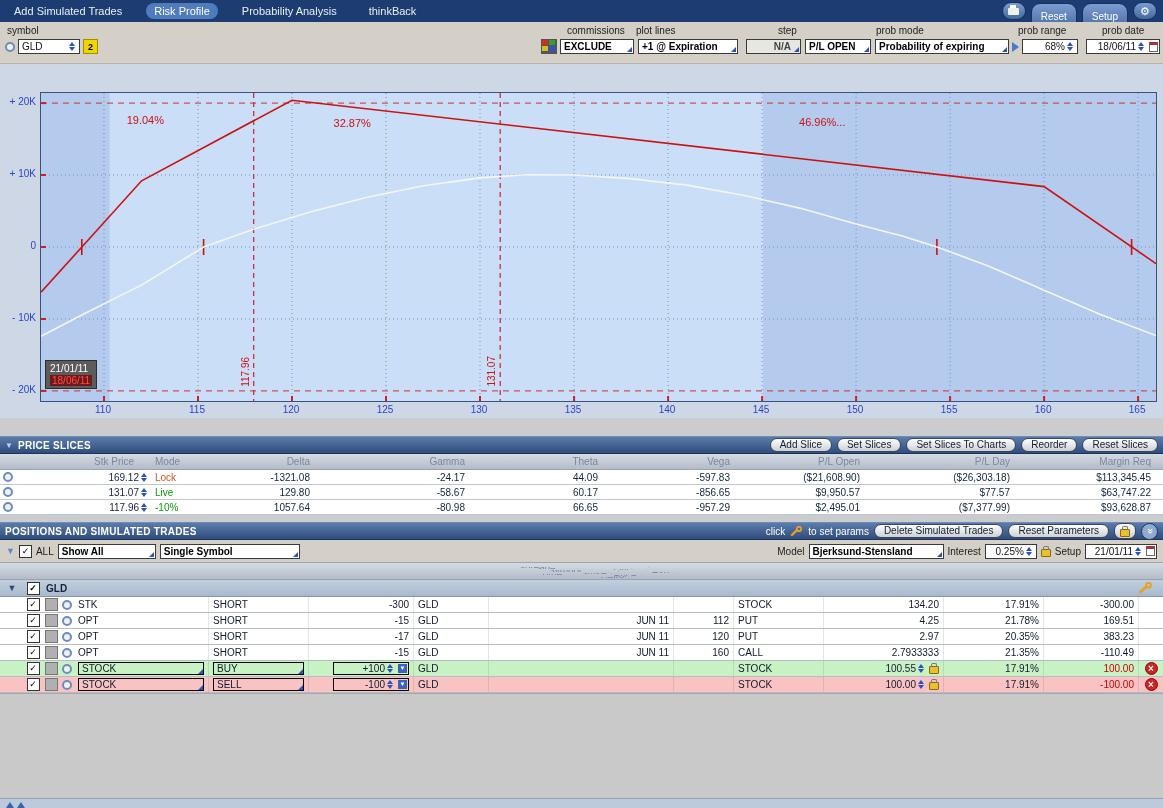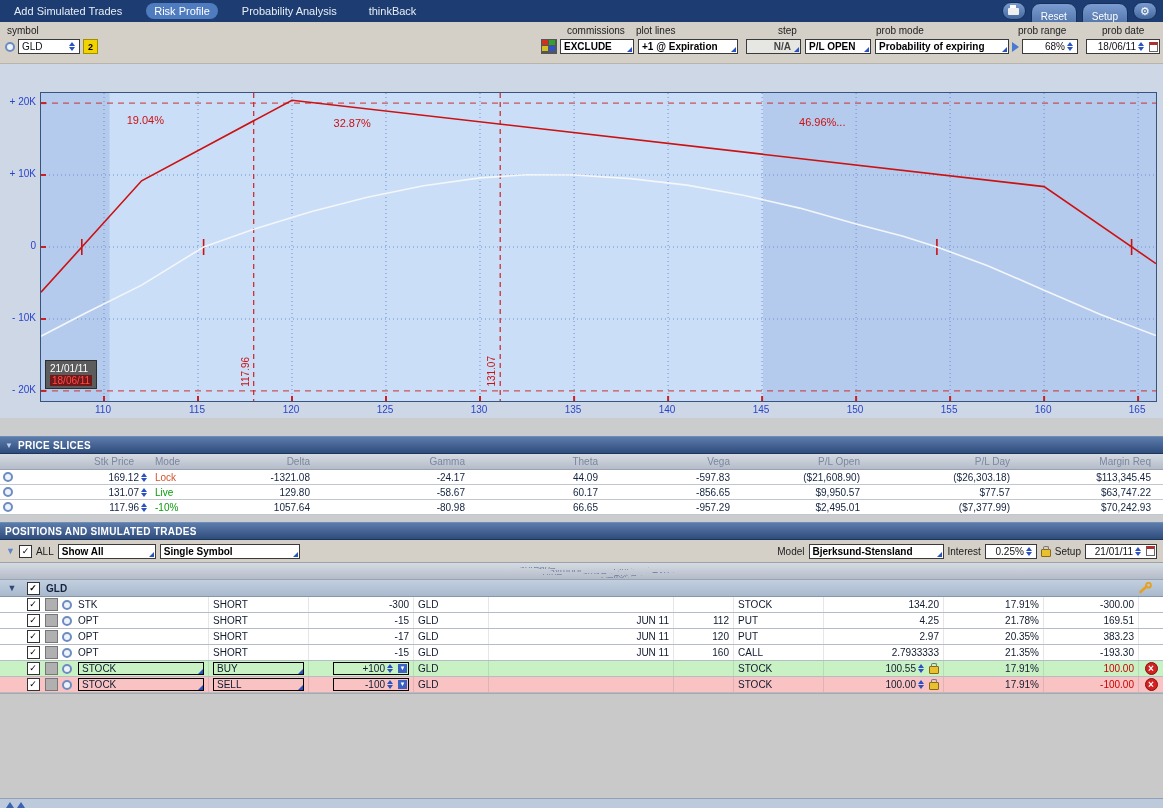--- a/index.html
+++ b/index.html
@@ -281,20 +281,27 @@
     <span class="x-label" style="left: 1029.12px;">160</span>
     <span class="x-label" style="left: 1123.14px;">165</span>
   </div>
 </div>
 
 <div class="gap1"></div>
 
 <div class="section-bar">
   <span class="sec-tri">▼</span>
   <span class="sec-title">PRICE SLICES</span>
+  <div class="bar-right">
+    <button class="barbtn">Add Slice</button>
+    <button class="barbtn">Set Slices</button>
+    <button class="barbtn">Set Slices To Charts</button>
+    <button class="barbtn">Reorder</button>
+    <button class="barbtn">Reset Slices</button>
+  </div>
 </div>
 
 <div class="shead">
   <div class="s-bul"></div>
   <div class="s-price">Stk Price</div>
   <div class="s-mode">Mode</div>
   <div class="s-num s-c3">Delta</div>
   <div class="s-num s-c4">Gamma</div>
   <div class="s-num s-c5">Theta</div>
   <div class="s-num s-c6">Vega</div>
@@ -354,27 +361,43 @@
         <i class="dn"></i>
       </span>
     </div>
   <div class="s-mode mode-pct">-10%</div>
   <div class="s-num s-c3">1057.64</div>
   <div class="s-num s-c4">-80.98</div>
   <div class="s-num s-c5">66.65</div>
   <div class="s-num s-c6">-957.29</div>
   <div class="s-num s-c7">$2,495.01</div>
   <div class="s-num s-c8">($7,377.99)</div>
-  <div class="s-num s-c9">$70,242.93</div>
+  <div class="s-num s-c9">$93,628.87</div>
 </div>
 
 <div class="gap2"></div>
 
 <div class="section-bar">
   <span class="sec-title">POSITIONS AND SIMULATED TRADES</span>
+  <div class="bar-right">
+    <span class="hint-white">click</span>
+    <svg width="13" height="11" viewBox="0 0 13 11">
+        <path d="M2 9 L7 4" stroke="#e8a020" stroke-width="2.4" stroke-linecap="round" fill="none"></path>
+        <circle cx="9" cy="3" r="2.2" fill="none" stroke="#e8a020" stroke-width="1.8"></circle>
+      </svg>
+    <span class="hint-white">to set params</span>
+    <button class="barbtn">Delete Simulated Trades</button>
+    <button class="barbtn">Reset Parameters</button>
+    <span class="lockbtn">
+        <span class="mlock"></span>
+      </span>
+    <span class="chevbtn">
+        <span>»</span>
+      </span>
+  </div>
 </div>
 
 <div class="filter-row">
   <span class="exp-tri">▼</span>
   <span class="cb">✓</span>
   <span class="flabel b">ALL</span>
   <span class="dd" style="width:98px">Show All</span>
   <span class="dd" style="width:140px">Single Symbol</span>
   <span class="f-spacer"></span>
   <span class="flabel">Model</span>
@@ -518,21 +541,21 @@
     </div>
   <div class="ce w-spread">OPT</div>
   <div class="ce w-side">SHORT</div>
   <div class="ce w-qty">-15</div>
   <div class="ce w-sym">GLD</div>
   <div class="ce w-expd">JUN 11</div>
   <div class="ce w-strike">160</div>
   <div class="ce w-type">CALL</div>
   <div class="ce w-price">2.7933333</div>
   <div class="ce w-vol">21.35%</div>
-  <div class="ce w-delta">-193.30</div>
+  <div class="ce w-delta">-110.49</div>
   <div class="ce w-x"></div>
 </div>
 
 <div class="prow sim-buy">
   <div class="ce w-exp noborder"></div>
   <div class="ce w-cb noborder">
       <span class="cb">✓</span>
     </div>
   <div class="ce w-gb noborder">
       <span class="gb"></span>

